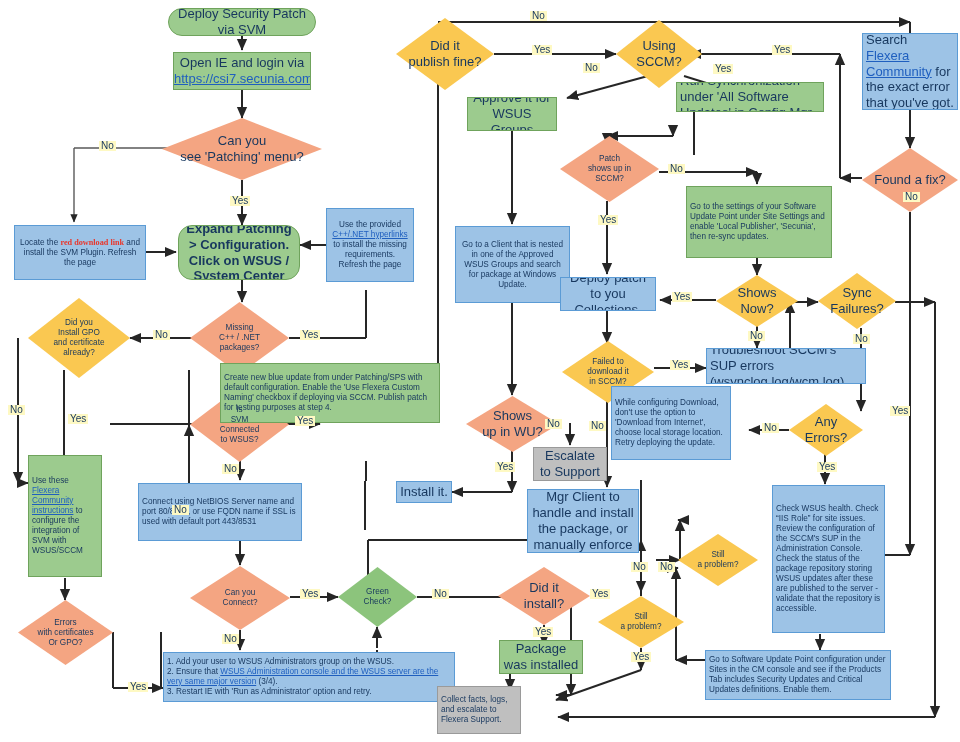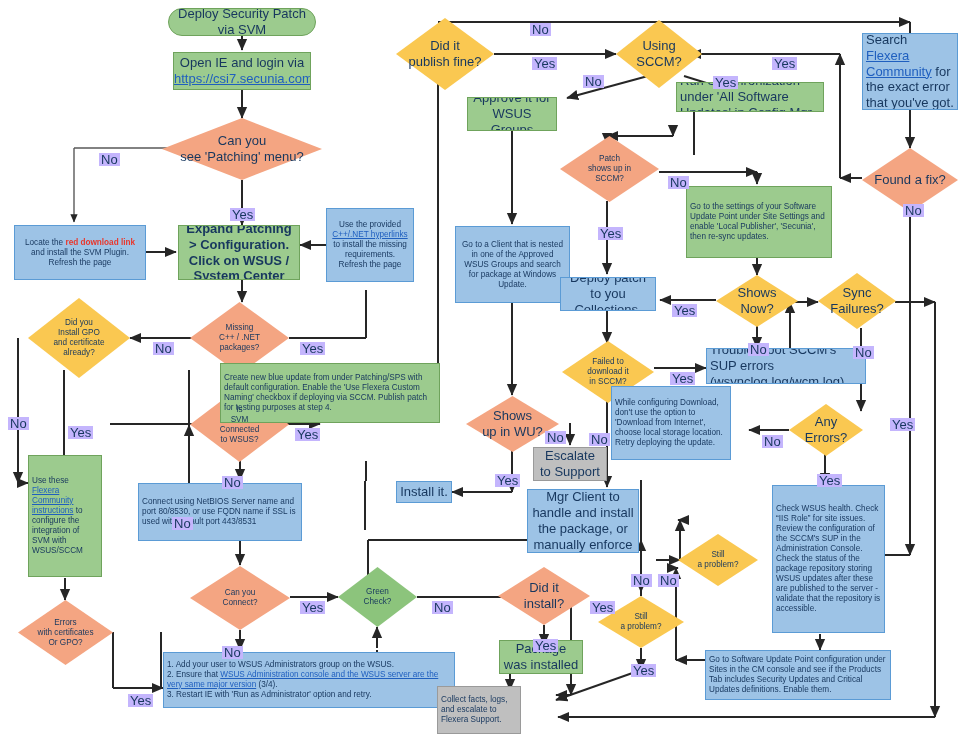--- a/index.html
+++ b/index.html
@@ -55,30 +55,29 @@
     background:transparent;
     border:none;
   }
   .decision .dia{
     position:absolute;
     left:0;top:0;right:0;bottom:0;
   }
   .decision .txt{position:relative;z-index:2;}
   .edge-label{
     position:absolute;
-    font-size:13px;
+    font-size:10px;
     color:#17375e;
-    background:#c4b5fd;
+    background:#fef9c3;
     padding:0 2px;
     white-space:nowrap;
     line-height:1;
-    margin-top:12px;
   }
   .lnk{color:#1f5fbf;text-decoration:underline;}
-  .red{color:#e8372c;font-weight:bold;}
+  .red{color:#e8372c;font-weight:bold;font-family:Liberation Serif, serif;}
   .bold{font-weight:bold;}
   .fs8{font-size:8.2px;}
   .fs85{font-size:13px;}
 </style>
 </head>
 <body>
 
 <div id="canvas">
 
   <svg class="edges" viewBox="0 0 960 742">
@@ -271,21 +270,21 @@
       </svg>
     <span class="txt">Can you<br>see 'Patching' menu?</span>
   </div>
 
   <div class="node process-blue fs8" style="left:14px;top:225px;width:132px;height:55px;">
     <span class="txt">
       <span>Locate the </span><span class="red">red download link</span><span> and install the SVM Plugin. Refresh the page</span>
     </span>
   </div>
 
-  <div class="node process-green fs85 bold" style="left:178px;top:225px;width:122px;height:55px;">
+  <div class="node process-green fs85 bold" style="left:178px;top:225px;width:122px;height:55px;border-radius:14px;">
     <span class="txt">Expand Patching &gt; Configuration. Click on WSUS / System Center</span>
   </div>
 
   <div class="node process-blue fs8" style="left:326px;top:208px;width:88px;height:74px;">
     <span class="txt">
       <span>Use the provided </span><span class="lnk">C++/.NET hyperlinks</span><span> to install the missing requirements. Refresh the page</span>
     </span>
   </div>
 
   <div class="node decision fs8" style="left:190px;top:302px;width:99px;height:72px;">
@@ -326,21 +325,21 @@
     <span class="txt" style="text-align:left;">Connect using NetBIOS Server name and port 80/8530, or use FQDN name if SSL is used with default port 443/8531</span>
   </div>
 
   <div class="node decision fs8" style="left:190px;top:566px;width:100px;height:64px;">
     <svg class="dia" viewBox="0 0 100 64" preserveAspectRatio="none">
         <polygon points="50,0 100,32 50,64 0,32" fill="#F4A582"></polygon>
       </svg>
     <span class="txt">Can you<br>Connect?</span>
   </div>
 
-  <div class="node process-blue fs8" style="left:163px;top:652px;width:292px;height:56px;justify-content:center;">
+  <div class="node process-blue fs8" style="left:163px;top:652px;width:292px;height:50px;justify-content:center;">
     <span class="txt" style="text-align:left;">
       <span>1. Add your user to WSUS Administrators group on the WSUS.</span><br>
       <span>2. Ensure that </span><span class="lnk">WSUS Administration console and the WSUS server are the very same major version</span><span> (3/4).</span><br>
       <span>3. Restart IE with 'Run as Administrator' option and retry.</span>
     </span>
   </div>
 
   <div class="node decision fs8" style="left:338px;top:567px;width:79px;height:60px;">
     <svg class="dia" viewBox="0 0 79 60" preserveAspectRatio="none">
         <polygon points="39.5,0 79,30 39.5,60 0,30" fill="#8CC47C"></polygon>

